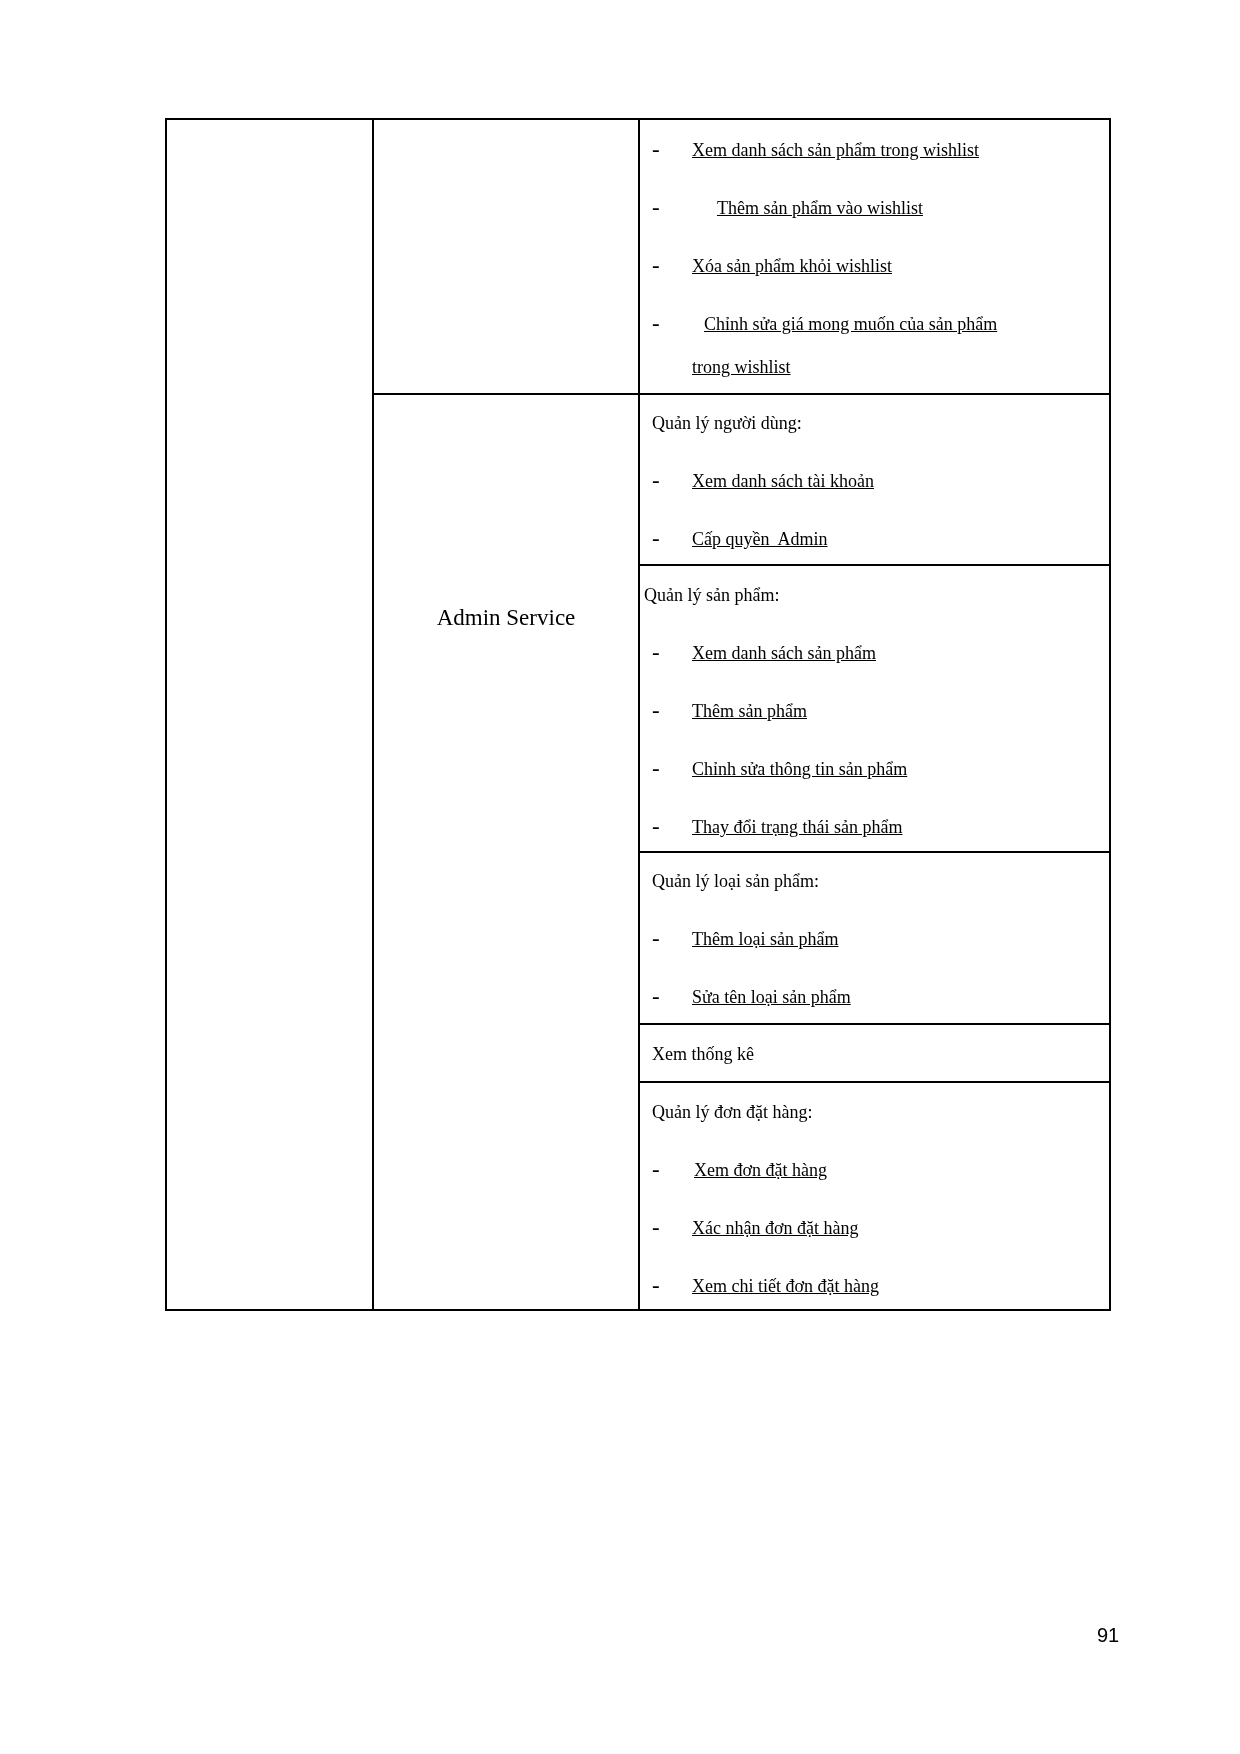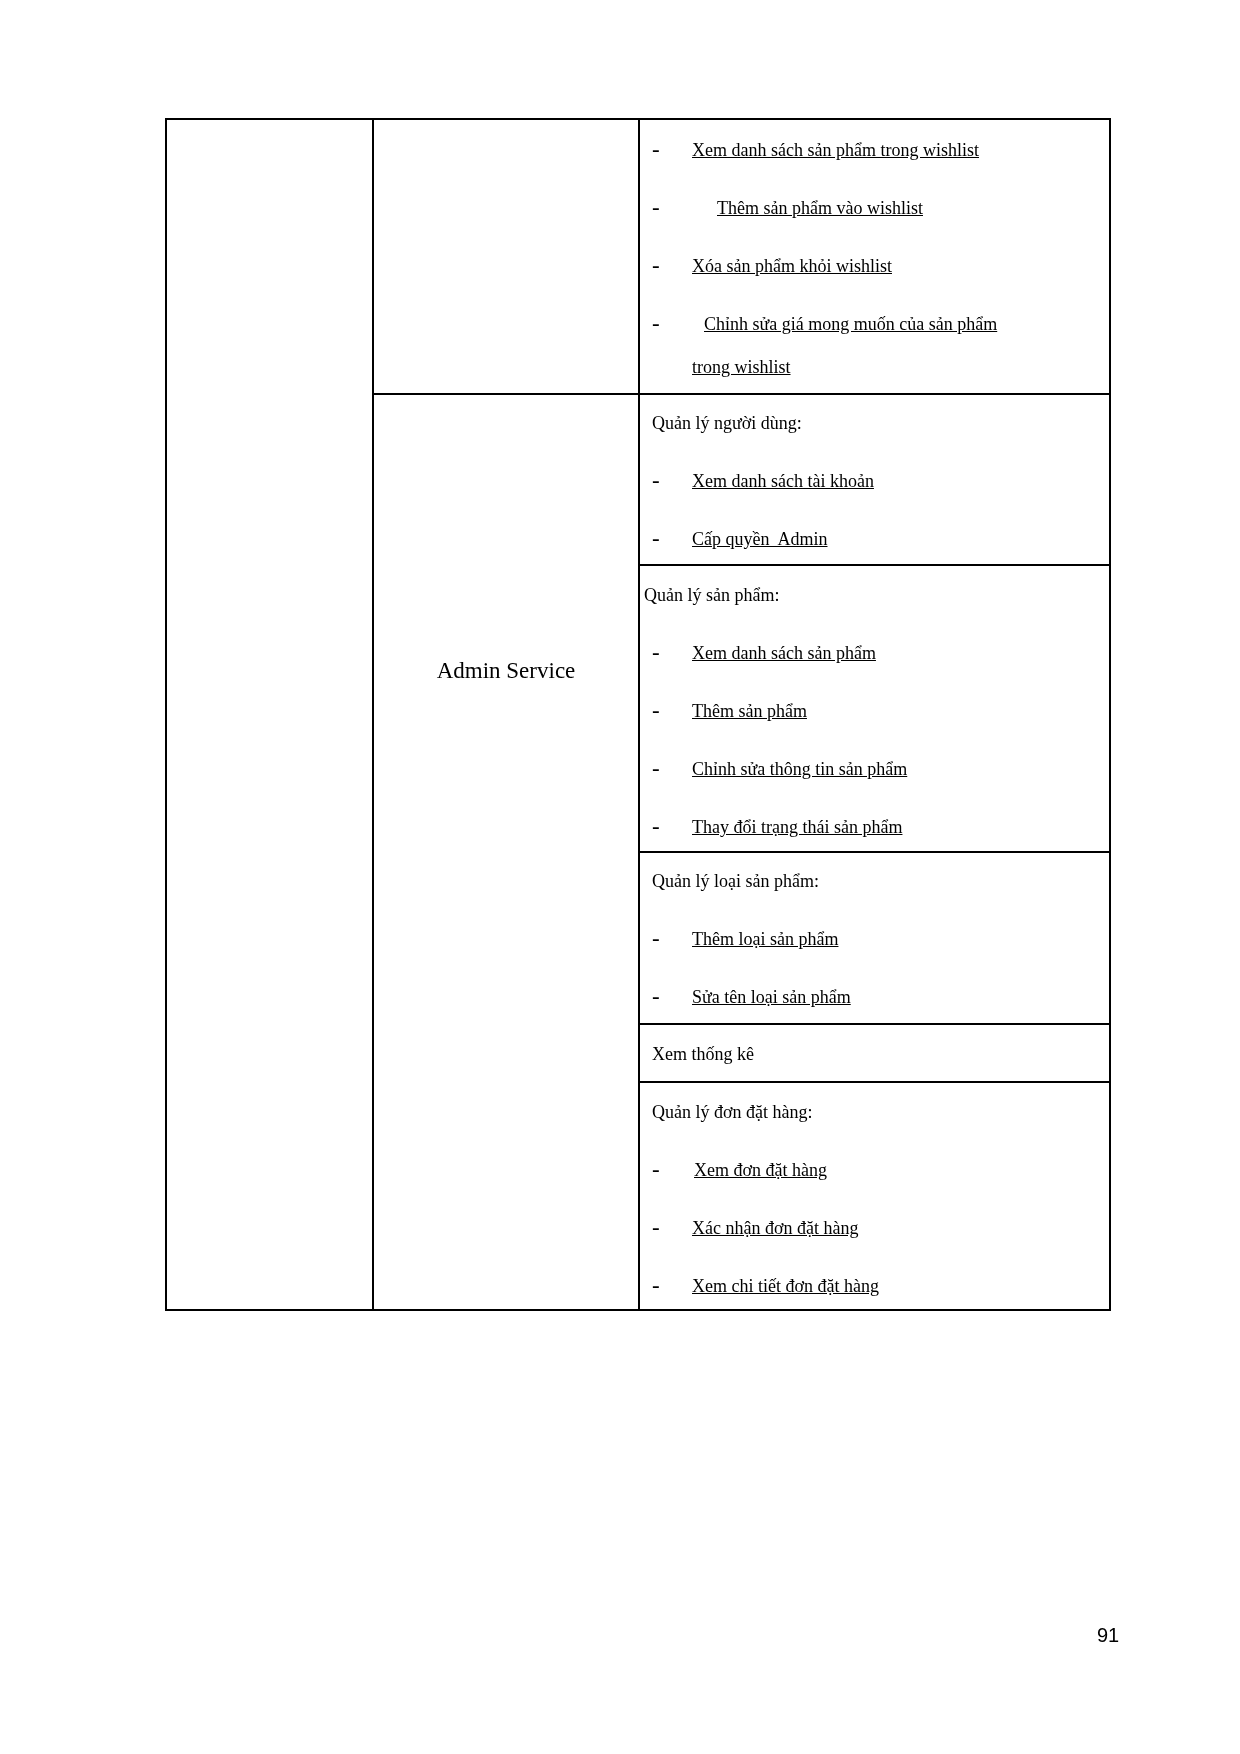--- a/index.html
+++ b/index.html
@@ -40,21 +40,21 @@
   <span class="cell-text" style="left:692px;top:137px;">Xem danh sách sản phẩm trong wishlist</span>
   <span class="dash" style="left:652px;top:195px;">-</span>
   <span class="cell-text" style="left:692px;top:195px;margin-left:25px;">Thêm sản phẩm vào wishlist</span>
   <span class="dash" style="left:652px;top:253px;">-</span>
   <span class="cell-text" style="left:692px;top:253px;">Xóa sản phẩm khỏi wishlist</span>
   <span class="dash" style="left:652px;top:311px;">-</span>
   <span class="cell-text" style="left:692px;top:311px;margin-left:12px;">Chỉnh sửa giá mong muốn của sản phẩm</span>
   <span class="cell-text" style="left:692px;top:354px;">trong wishlist</span>
 </div>
 
-<span class="service-label" style="left:373px;top:658px;">Admin Service</span>
+<span class="service-label" style="left:373px;top:605px;">Admin Service</span>
 
 <div>
   <span class="heading" style="left:652px;top:410px;">Quản lý người dùng:</span>
   <span class="dash" style="left:652px;top:468px;">-</span>
   <span class="cell-text" style="left:692px;top:468px;">Xem danh sách tài khoản</span>
   <span class="dash" style="left:652px;top:526px;">-</span>
   <span class="cell-text" style="left:692px;top:526px;white-space:pre;">Cấp quyền  Admin</span>
 </div>
 
 <div>

